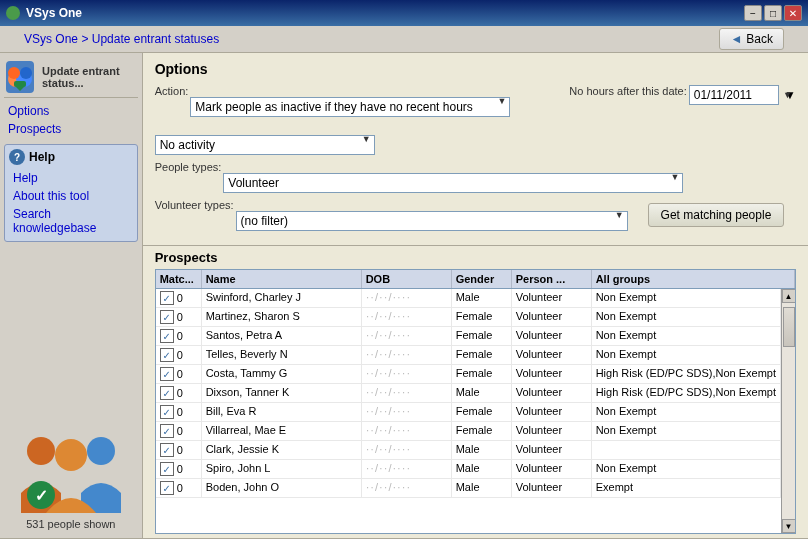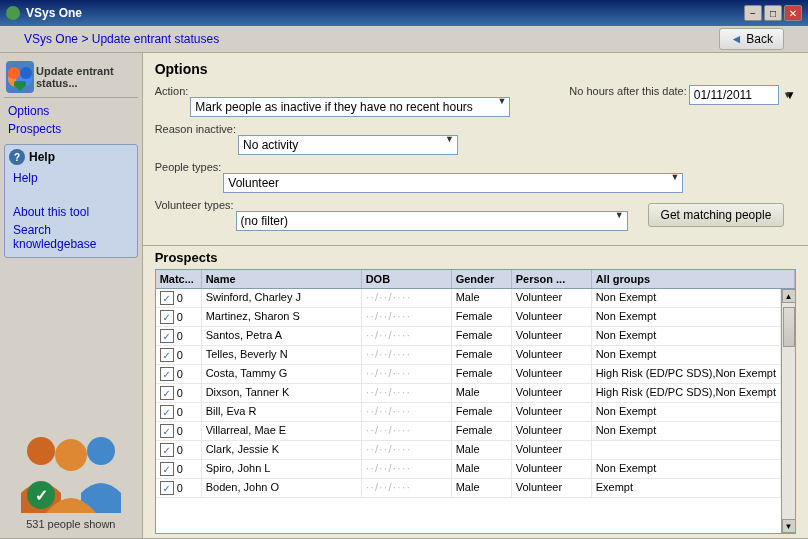--- a/index.html
+++ b/index.html
@@ -56,21 +56,21 @@
       width: 145px;
       background: #d4d0c8;
       border-right: 1px solid #aca899;
       padding: 4px;
       display: flex;
       flex-direction: column;
     }
     .sidebar-header-row {
       display: flex;
       align-items: center;
-      gap: 2px;
+      gap: 8px;
       padding: 4px 2px;
       border-bottom: 1px solid #aca899;
       margin-bottom: 4px;
     }
     .sidebar-icon {
       width: 32px; height: 32px;
       background: #4a7fc1;
       border-radius: 4px;
       display: flex; align-items: center; justify-content: center;
     }
@@ -330,21 +330,21 @@
       <a class="sidebar-link">Options</a>
       <a class="sidebar-link">Prospects</a>
     </div>
 
     <div class="sidebar-help-section">
       <div class="sidebar-help-header">
         <div class="help-icon">?</div>
         <span>Help</span>
       </div>
       <a class="sidebar-link" style="display:block;">Help</a>
-      <a class="sidebar-link" style="display:block;margin-top:16px;">About this tool</a>
+      <a class="sidebar-link" style="display:block;">About this tool</a>
       <a class="sidebar-link" style="display:block;">Search knowledgebase</a>
     </div>
 
     <div class="sidebar-avatar-area">
       <svg width="120" height="90" viewBox="0 0 120 90">
 
         <circle cx="30" cy="28" r="14" fill="#cc6622"></circle>
         <path d="M10 70 Q30 50 50 70 L50 90 L10 90 Z" fill="#cc6622"></path>
         <circle cx="90" cy="28" r="14" fill="#4488cc"></circle>
         <path d="M70 70 Q90 50 110 70 L110 90 L70 90 Z" fill="#4488cc"></path>
@@ -377,21 +377,20 @@
           <span class="form-label">No hours after this date:</span>
           <div class="select-wrapper">
             <input type="text" class="date-input" value="01/11/2011" style="">
             <span style="position:relative;margin-left:2px;">▼</span>
           </div>
         </div>
       </div>
 
       <div class="form-row">
         <div class="form-group">
-          <span class="form-label">Reason inactive:</span>
           <div class="select-wrapper">
             <select class="form-select reason-select">
               <option>No activity</option>
             </select>
           </div>
         </div>
       </div>
 
       <div class="form-row">
         <div class="form-group">

